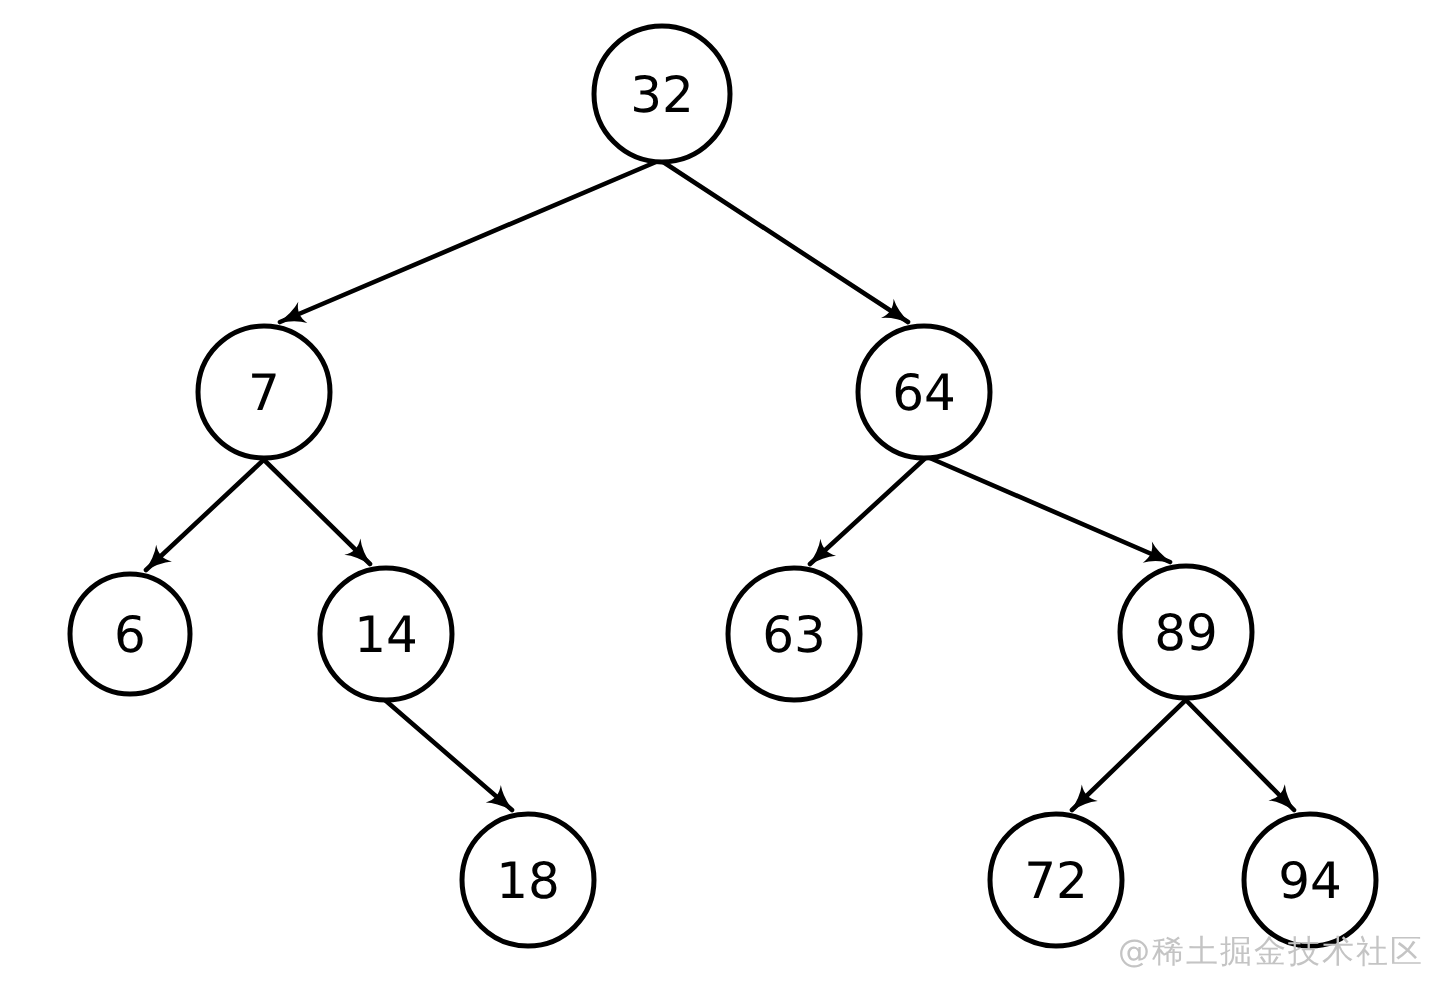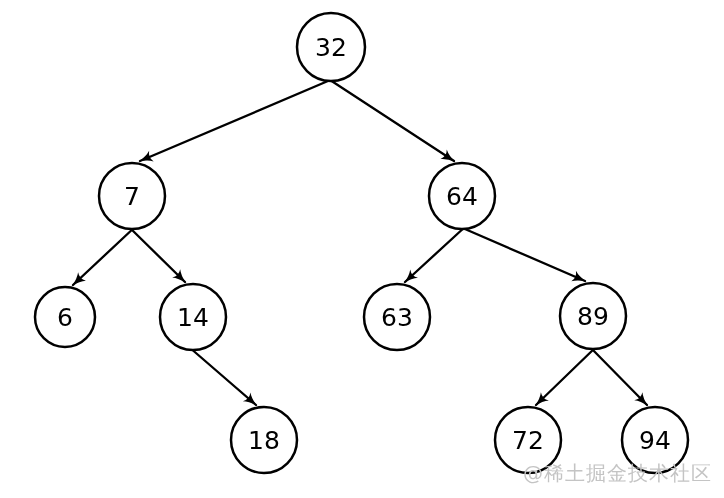--- a/index.html
+++ b/index.html
@@ -32,21 +32,21 @@
   .node-label {
     font-family: "DejaVu Sans", sans-serif;
     font-size: 25px;
     fill: #000000;
     text-anchor: middle;
   }
   .watermark {
     position: absolute;
     right: 12px;
     bottom: 11px;
-    font-size: 20px;
+    font-size: 16px;
     letter-spacing: 1px;
     color: #c4c4c4;
     user-select: none;
     white-space: nowrap;
   }
 </style>
 </head>
 <body>
 
 <div class="stage">

